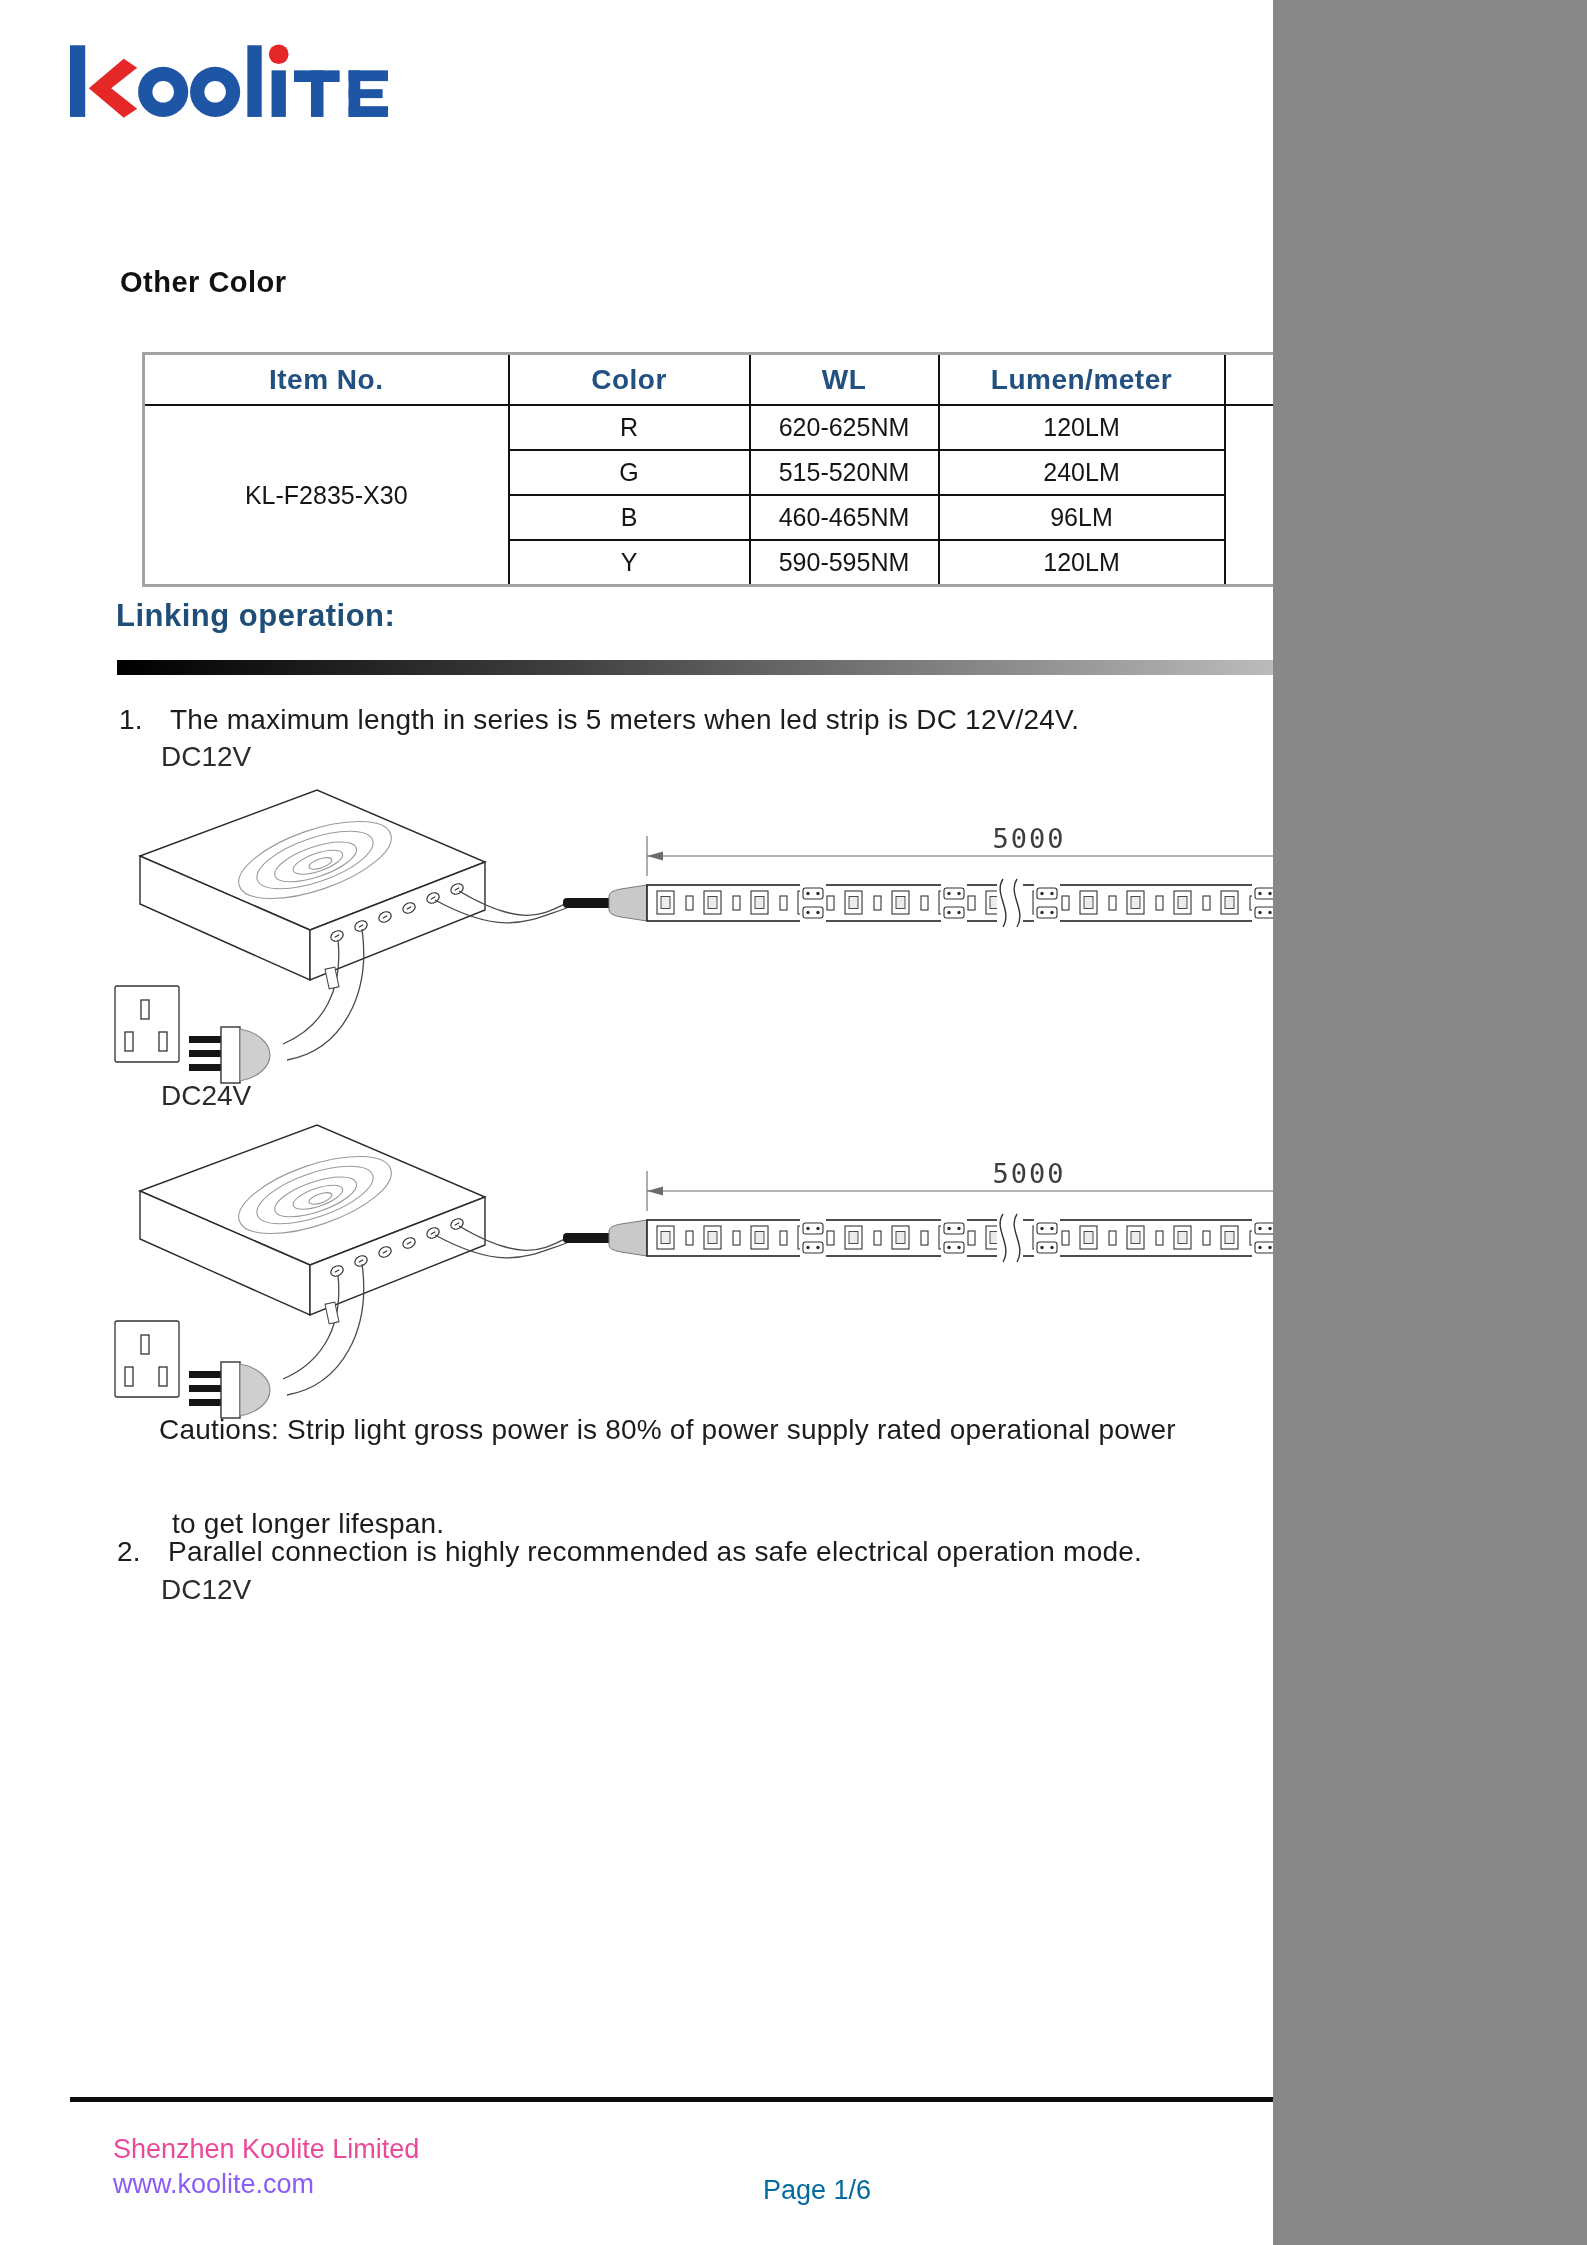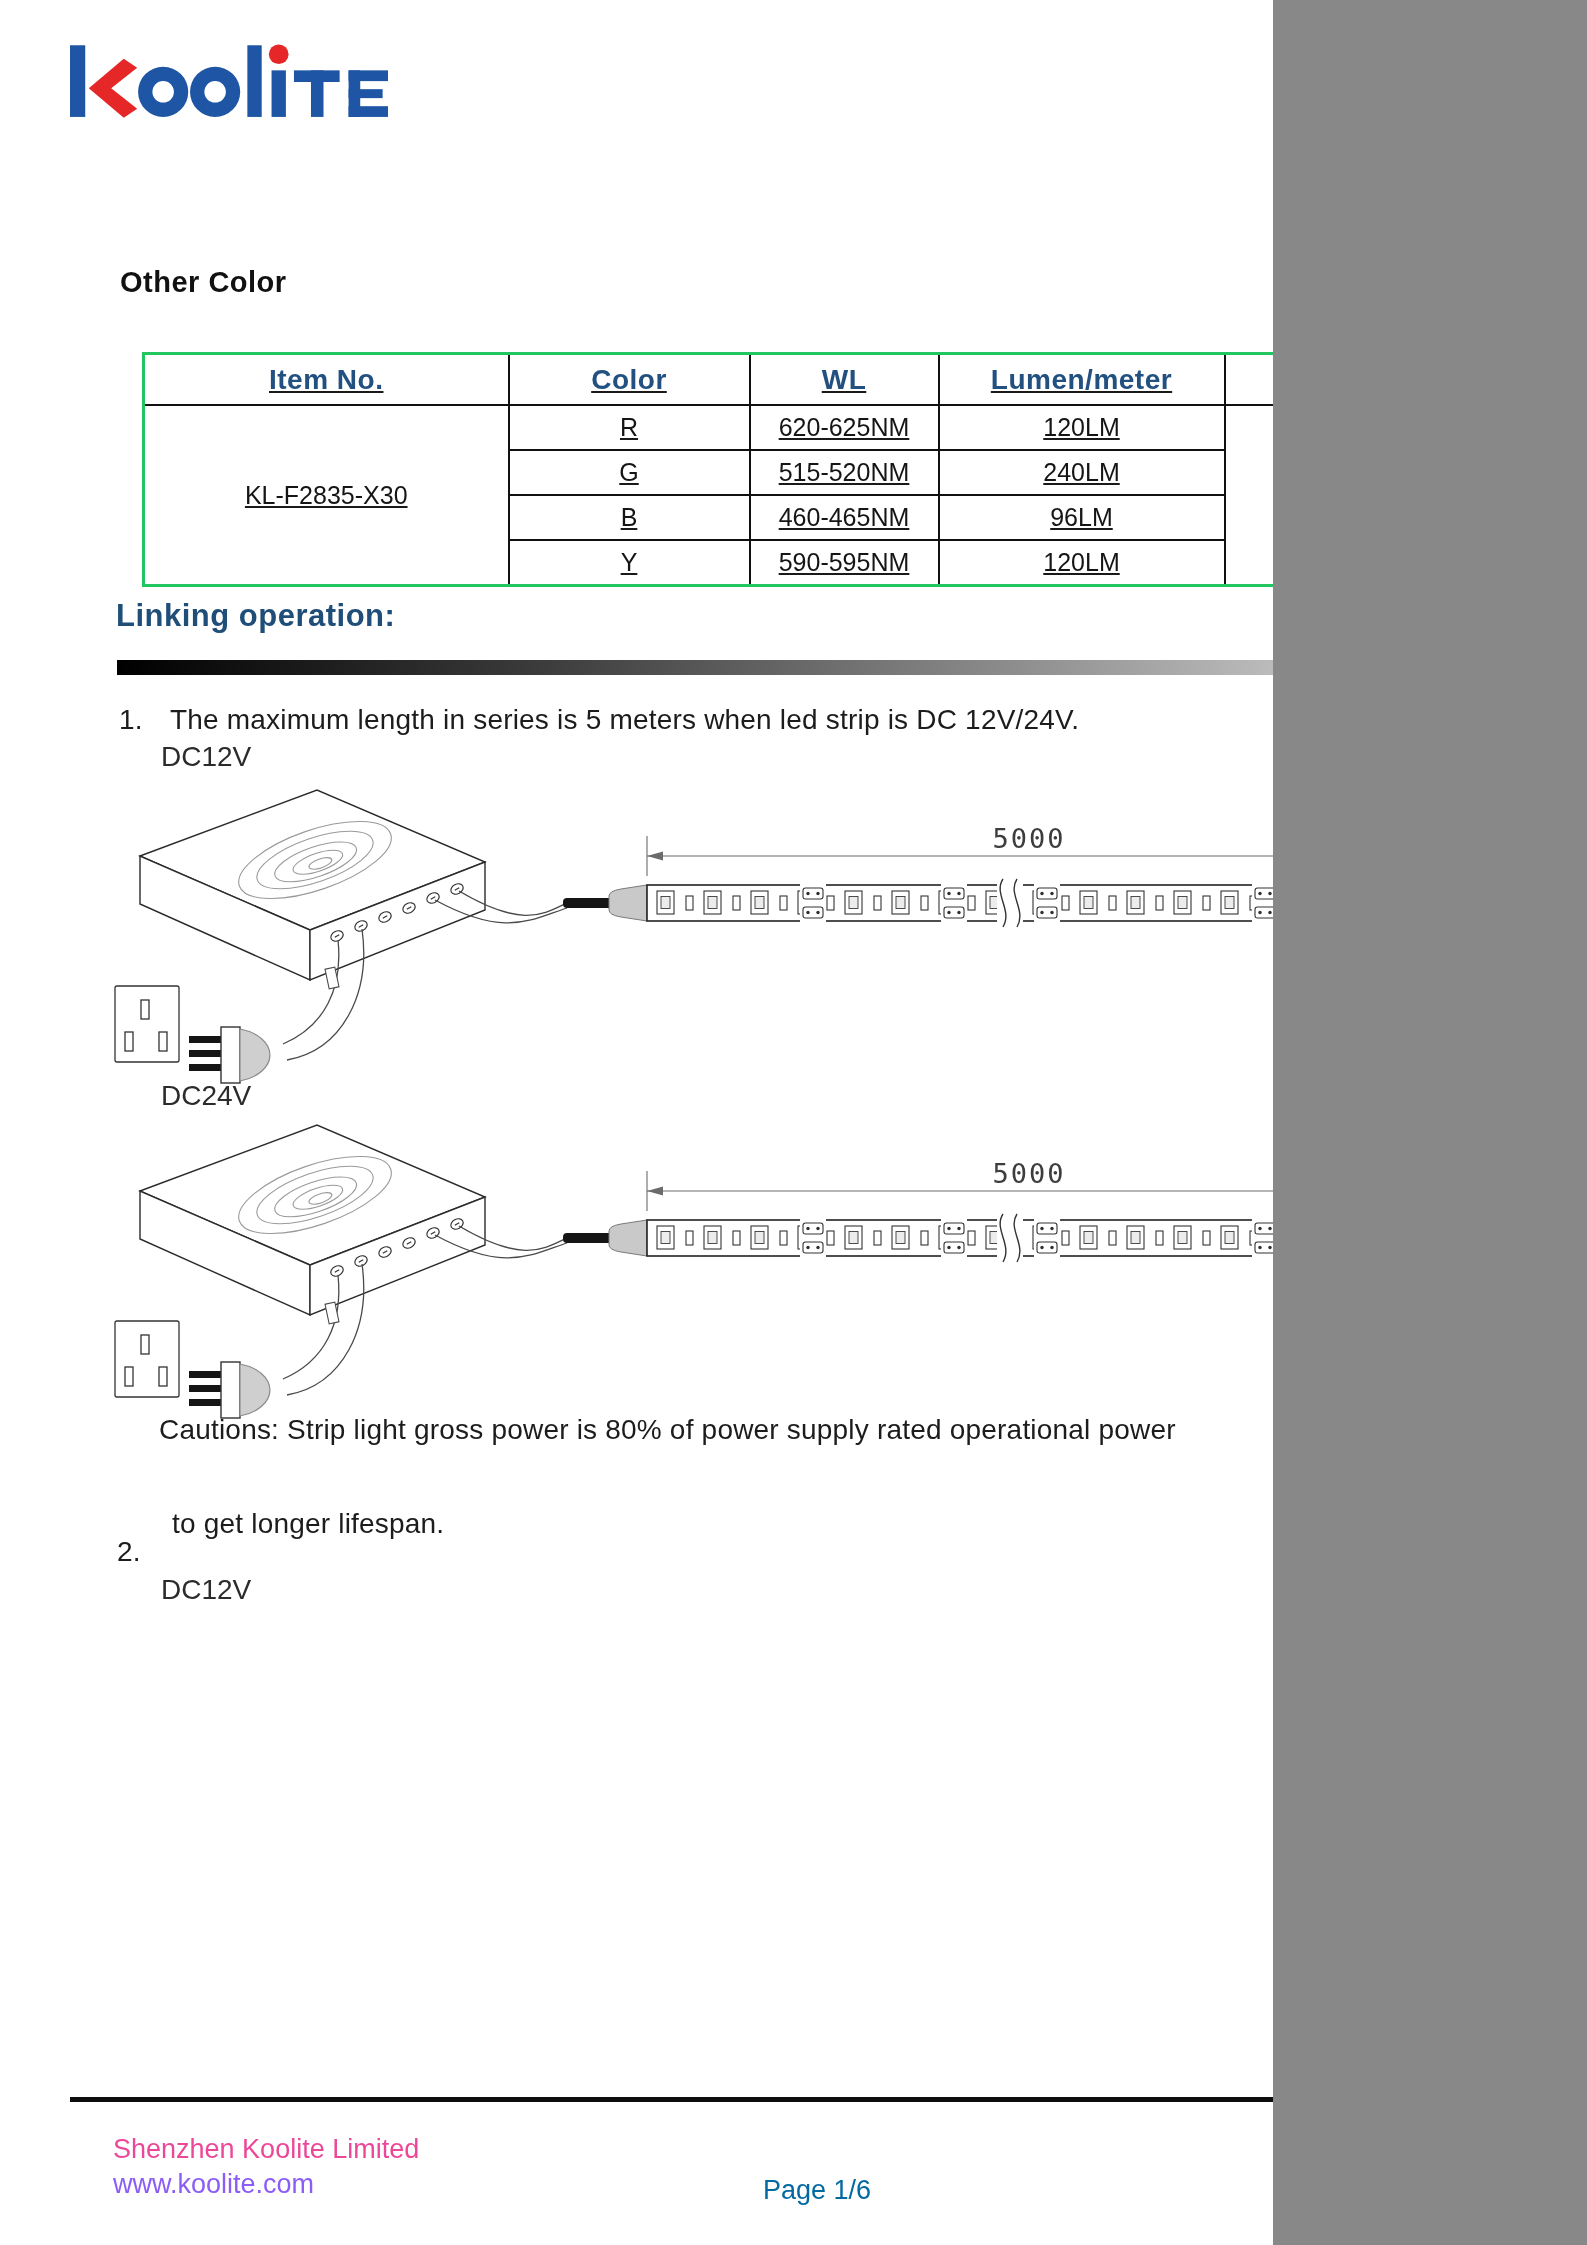--- a/index.html
+++ b/index.html
@@ -19,21 +19,21 @@
   
   .other-color-heading{left:120px;top:266px;font-size:29px;font-weight:bold;color:#111;letter-spacing:.5px;}
   .linking-heading{left:116px;top:598px;font-size:31px;font-weight:bold;color:var(--heading_blue,#1f4e79);letter-spacing:.5px;}
   .grad-bar{left:117px;top:660px;width:1418px;height:15px;
             background:linear-gradient(to right,#000 0%,#3c3c3c 30%,#8a8a8a 62%,#c4c4c4 85%,#dcdcdc 100%);}
 
   
   .spec-table{left:142px;top:352px;width:1309px;border-collapse:collapse;table-layout:fixed;}
   .spec-table th,.spec-table td{border:2px solid #111;text-align:center;vertical-align:middle;
             font-family:"Liberation Sans",sans-serif;overflow:hidden;}
-  .spec-table{border:3px solid #22c55e;text-decoration:underline;}
+  .spec-table{border:3px solid #a3a3a3;}
   .spec-table th{height:47px;font-size:28px;font-weight:bold;color:var(--table_header_blue,#215081);letter-spacing:.5px;}
   .spec-table td{height:41px;font-size:25px;color:#151515;}
 
   
   .list-row{display:flex;font-size:28px;color:#1c1c1c;letter-spacing:.2px;}
   .list-num{width:51px;flex:0 0 51px;}
   .dc-label{font-size:28px;color:#2b2b2b;}
   .cautions{font-size:28px;color:#1c1c1c;letter-spacing:.2px;}
 
   
@@ -248,20 +248,21 @@
 
   <svg class="abs diagram" style="left:85px;top:1113px;" viewBox="0 0 1400 340">
     <use href="#psu-diagram"></use>
   </svg>
 
   <div class="abs cautions" style="left:159px;top:1414px;">Cautions: Strip light gross power is 80% of power supply rated operational power</div>
   <div class="abs cautions" style="left:172px;top:1508px;">to get longer lifespan.</div>
 
   <div class="abs list-row" style="left:117px;top:1536px;width:1400px;">
     <span class="list-num">2.</span>
+    <span>Parallel connection is highly recommended as safe electrical operation mode.</span>
   </div>
   <div class="abs dc-label" style="left:161px;top:1574px;">DC12V</div>
 
   <div class="abs footer-rule"></div>
   <div class="abs footer-company">Shenzhen Koolite Limited</div>
   <div class="abs footer-website">www.koolite.com</div>
   <div class="abs footer-page">Page 1/6</div>
 
 </div>
 

